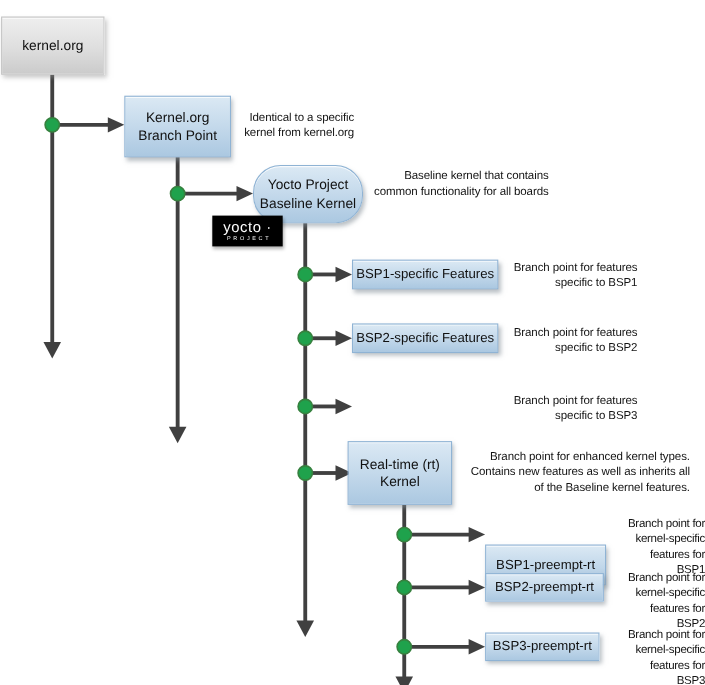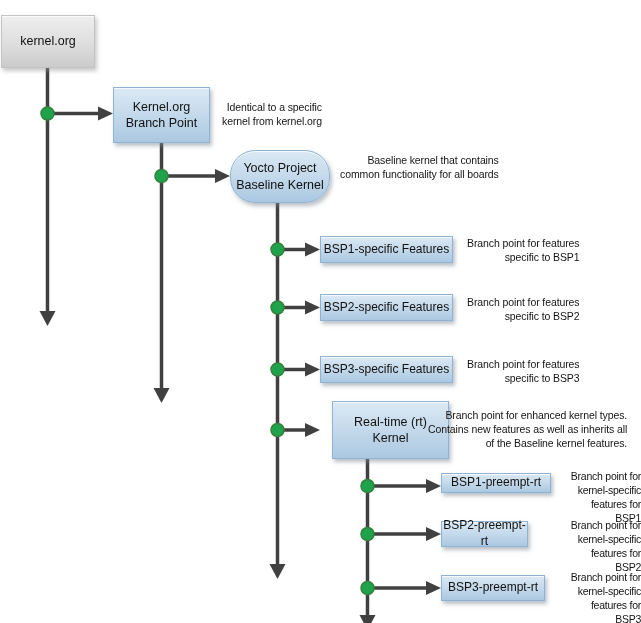--- a/index.html
+++ b/index.html
@@ -27,23 +27,23 @@
     position:absolute;font-size:10.5px;line-height:1.32;white-space:pre-line;
     color:#141414;letter-spacing:-0.1px;text-align:right;
   }
   
   #n-kernel-org{left:1px;top:3px;width:94px;height:53px;}
   #n-branch-point{left:113px;top:75px;width:97px;height:56px;}
   #n-baseline{left:230px;top:138px;width:100px;height:53px;border-radius:25px;}
   #n-bsp1{left:320px;top:224px;width:133px;height:27px;font-size:12px;}
   #n-bsp2{left:320px;top:282px;width:133px;height:27px;font-size:12px;}
   #n-bsp3{left:320px;top:344px;width:133px;height:27px;font-size:12px;}
-  #n-rt{left:332px;top:389px;width:117px;height:58px;}
-  #n-bsp1rt{left:441px;top:461px;width:110px;height:20px;font-size:12px;}
-  #n-bsp2rt{left:441px;top:509px;width:87px;height:26px;font-size:12px;}
+  #n-rt{left:316px;top:389px;width:95px;height:58px;}
+  #n-bsp1rt{left:441px;top:483px;width:110px;height:37px;font-size:12px;}
+  #n-bsp2rt{left:441px;top:509px;width:108px;height:26px;font-size:12px;}
   #n-bsp3rt{left:441px;top:563px;width:104px;height:26px;font-size:12px;}
   
   #a-branch-point{left:222px;top:89px;}
   #a-baseline{left:340px;top:142px;}
   #a-bsp1{left:467px;top:225px;}
   #a-bsp2{left:467px;top:284px;}
   #a-bsp3{left:467px;top:346px;}
   #a-rt{left:428px;top:397px;}
   #a-bsp1rt{left:563px;top:458px;letter-spacing:-0.25px;}
   #a-bsp2rt{left:563px;top:507px;letter-spacing:-0.25px;}
@@ -118,27 +118,30 @@
     <circle class="branch-dot" cx="367.5" cy="576" r="6.5"></circle>
   </svg>
 
   <div class="node gray" id="n-kernel-org">kernel.org</div>
   <div class="node blue" id="n-branch-point">Kernel.org
 Branch Point</div>
   <div class="node blue" id="n-baseline">Yocto Project
 Baseline Kernel</div>
   <div class="node blue" id="n-bsp1">BSP1-specific Features</div>
   <div class="node blue" id="n-bsp2">BSP2-specific Features</div>
-  <div class="node blue" id="n-bsp3">BSP3-specific Features</div>
   <div class="node blue" id="n-rt">Real-time (rt)
 Kernel</div>
   <div class="node blue" id="n-bsp1rt">BSP1-preempt-rt</div>
   <div class="node blue" id="n-bsp2rt">BSP2-preempt-rt</div>
   <div class="node blue" id="n-bsp3rt">BSP3-preempt-rt</div>
 
+  <div class="yocto-logo">
+    <div class="word">yocto ·</div>
+    <div class="sub">PROJECT</div>
+  </div>
 
   <div class="note" id="a-branch-point">Identical to a specific
 kernel from kernel.org</div>
   <div class="note" id="a-baseline">Baseline kernel that contains
 common functionality for all boards</div>
   <div class="note" id="a-bsp1">Branch point for features
 specific to BSP1</div>
   <div class="note" id="a-bsp2">Branch point for features
 specific to BSP2</div>
   <div class="note" id="a-bsp3">Branch point for features

